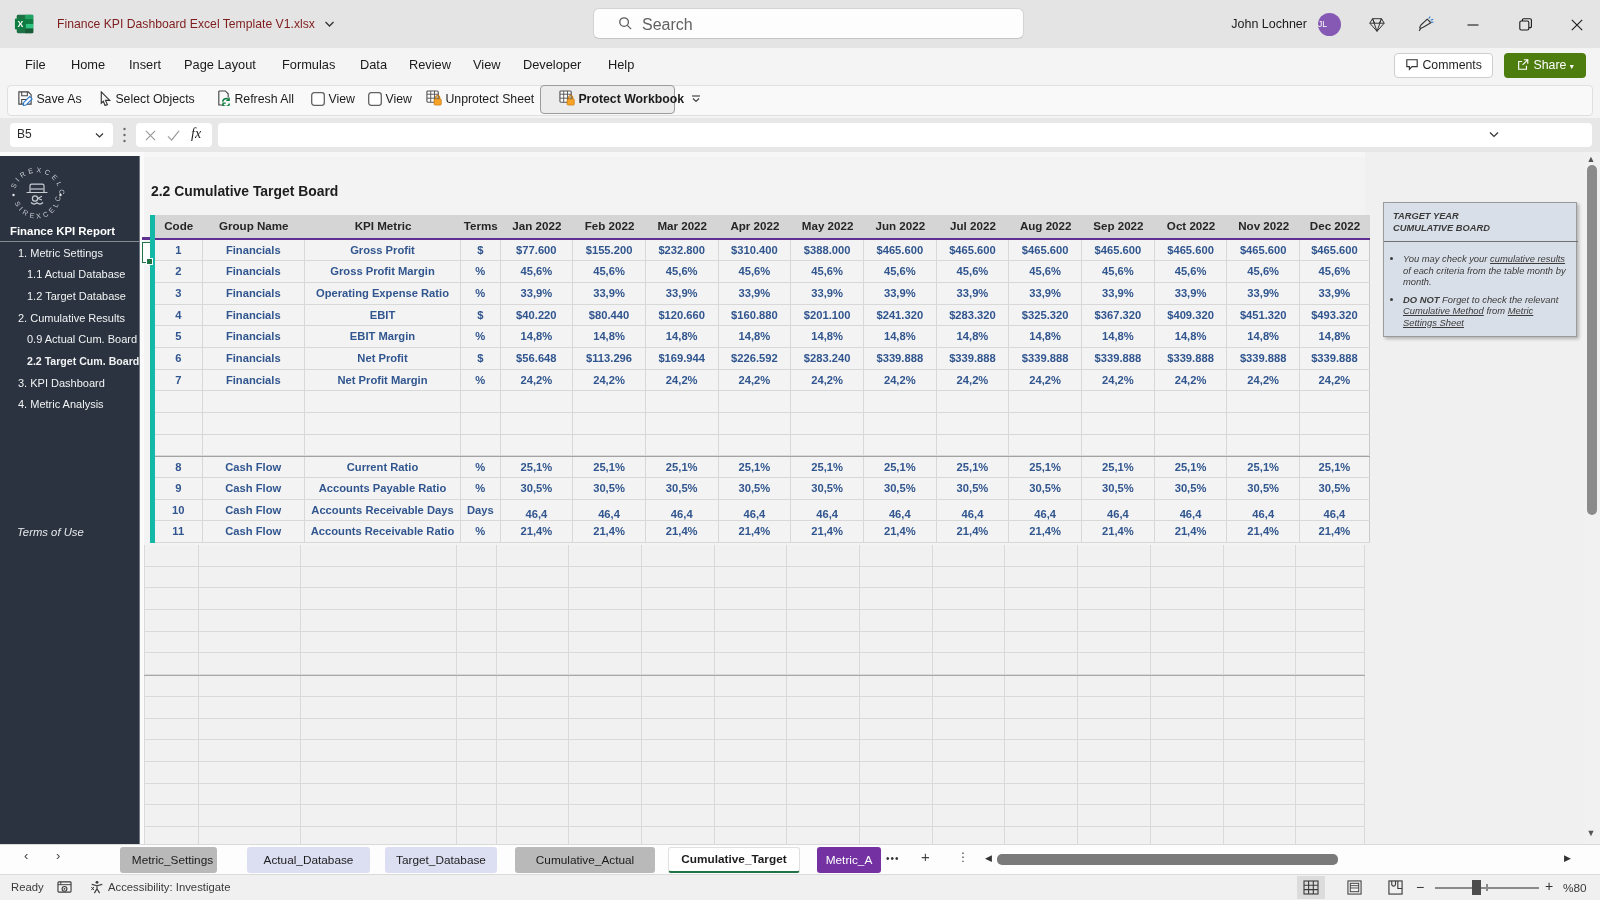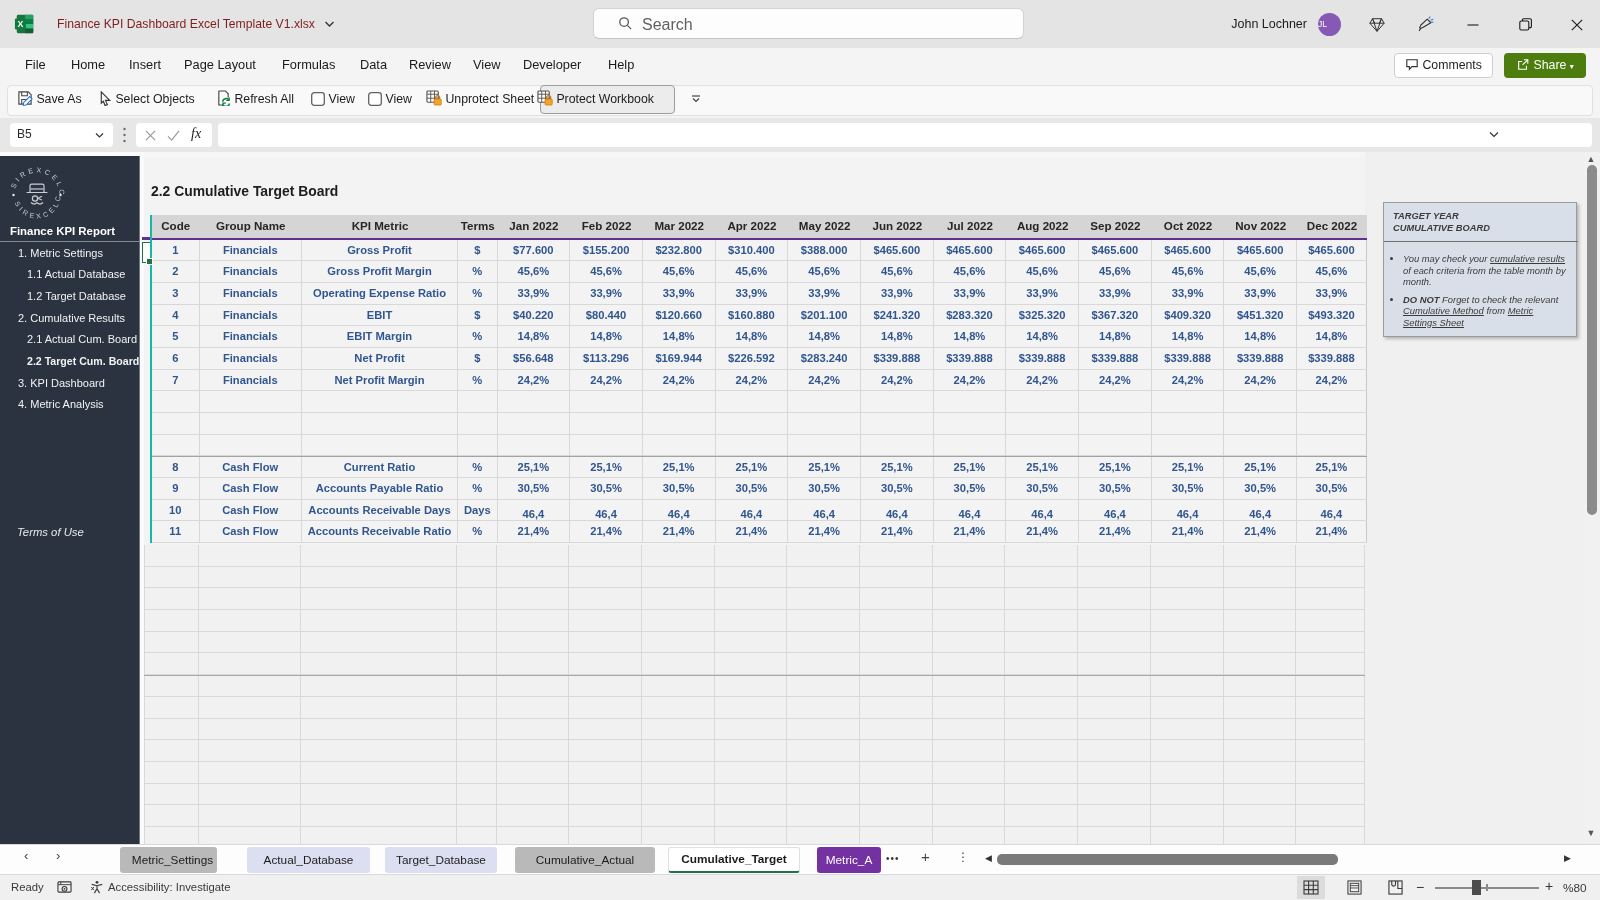--- a/index.html
+++ b/index.html
@@ -38,21 +38,21 @@
 #sidebar .sepline{position:absolute;left:0;top:84.5px;width:140px;height:1px;background:#858b93;}
 #sidebar .ni{position:absolute;font-size:11px;color:#f2f3f4;white-space:nowrap;}
 #sidebar .tou{position:absolute;left:17px;top:370px;font-style:italic;font-size:11.3px;}
 
 #sheet{position:absolute;left:140px;top:0;width:1443px;height:692px;background:#f3f3f3;}
 #sheettitle{position:absolute;left:11px;top:31px;font-size:13.9px;font-weight:bold;color:#1d1d1d;}
 #gridlow{position:absolute;left:4px;top:393px;width:1221px;height:299px;background-color:#f1f1f1;
  background-image:repeating-linear-gradient(to bottom,transparent 0,transparent 20.7px,#d9d9d9 20.7px,#d9d9d9 21.7px);}
 #darkline{position:absolute;left:4px;top:522.5px;width:1221px;height:1.4px;background:#a8a8a8;}
 
-#ktable{position:absolute;left:10px;top:63px;border-left:2px solid #14b8a6;}
+#ktable{position:absolute;left:10px;top:63px;border-left:5px solid #14b8a6;}
 .trow{display:flex;height:21.7px;border-bottom:1px solid #d8d8d8;background:#f3f3f3;}
 .trow.sep{border-top:1.6px solid #a3a3a3;}
 .trow.low .c.m{line-height:29px;}
 #khead{display:flex;height:24.5px;background:#d5d5d5;border-bottom:2.5px solid #5f2f91;}
 #khead .c{font-weight:bold;color:#262626;font-size:11.6px;line-height:22px;border-right:none;}
 .c{flex:0 0 auto;font-size:11.2px;font-weight:bold;color:#31568f;text-align:center;line-height:21.7px;border-right:1px solid #d8d8d8;overflow:hidden;}
 .c.c0{width:47.5px;}
 .c.c1{width:102.5px;}
 .c.c2{width:156px;}
 .c.c3{width:39.5px;}
@@ -170,21 +170,21 @@
  <div class="rbtn" style="left:368px;"><svg width="14" height="14" viewBox="0 0 14 14" style="display:inline;vertical-align:-2.5px;">
         <rect x="0.7" y="0.7" width="12.6" height="12.6" rx="2.5" fill="#fff" stroke="#616161" stroke-width="1.3"></rect>
       </svg> View</div>
  <div class="rbtn" style="left:426px;"><svg width="16" height="16" viewBox="0 0 17 17" style="display:inline;vertical-align:-3px;">
         <rect x="1" y="1" width="12" height="12" rx="1" fill="#fff" stroke="#555" stroke-width="1.2"></rect>
         <path d="M1 4.5 H13 M5 1 V13 M9 1 V13 M1 8.7 H13" stroke="#555" stroke-width="1"></path>
         <rect x="8.6" y="9.6" width="7.6" height="6.4" rx="1" fill="#f7a325" stroke="#c97e14" stroke-width="0.8"></rect>
         <path d="M10.3 9.6 V8.1 A2.1 2.1 0 0 1 14.5 8.1 V9.6" fill="none" stroke="#c97e14" stroke-width="1.4"></path>
       </svg> Unprotect Sheet</div>
  <div id="protectbtn"></div>
- <div class="rbtn" style="left:537px;z-index:2;"><svg width="16" height="16" viewBox="0 0 17 17" style="display:inline;vertical-align:-3px;">
+ <div class="rbtn" style="left:559px;z-index:2;font-weight:bold;"><svg width="16" height="16" viewBox="0 0 17 17" style="display:inline;vertical-align:-3px;">
         <rect x="1" y="1" width="12" height="12" rx="1" fill="#fff" stroke="#555" stroke-width="1.2"></rect>
         <path d="M1 4.5 H13 M5 1 V13 M9 1 V13 M1 8.7 H13" stroke="#555" stroke-width="1"></path>
         <rect x="8.6" y="9.6" width="7.6" height="6.4" rx="1" fill="#f7a325" stroke="#c97e14" stroke-width="0.8"></rect>
         <path d="M10.3 9.6 V8.1 A2.1 2.1 0 0 1 14.5 8.1 V9.6" fill="none" stroke="#c97e14" stroke-width="1.4"></path>
       </svg> Protect Workbook</div>
  <div class="rbtn" style="left:690px;"><svg width="12" height="12" viewBox="0 0 12 12" style="display:inline;vertical-align:-1px;">
         <path d="M2 4 H10" stroke="#444" stroke-width="1.2"></path>
         <path d="M3 6.5 L6 9.5 L9 6.5" fill="none" stroke="#444" stroke-width="1.2"></path>
       </svg></div>
 </div>
@@ -550,21 +550,21 @@
 <path d="M26.6 29.5 L31 27.2 M31 31 L27.5 29.8"></path>
 <path d="M20 33.5 Q23 36.5 26 33.8 Q29 36.5 32 33.5"></path>
 </g>
       </svg>
   <div class="brand">Finance KPI Report</div>
   <div class="sepline"></div>
   <div class="ni" style="left:18px;top:90.5px;">1. Metric Settings</div>
   <div class="ni" style="left:27px;top:112.2px;">1.1 Actual Database</div>
   <div class="ni" style="left:27px;top:133.9px;">1.2 Target Database</div>
   <div class="ni" style="left:18px;top:155.6px;">2. Cumulative Results</div>
-  <div class="ni" style="left:27px;top:177.3px;">2.1 Actual Cum. Board</div>
+  <div class="ni" style="left:27px;top:177.3px;">0.9 Actual Cum. Board</div>
   <div class="ni" style="left:27px;top:199.0px;font-weight:bold;font-size:10.6px;">2.2 Target Cum. Board</div>
   <div class="ni" style="left:18px;top:220.7px;">3. KPI Dashboard</div>
   <div class="ni" style="left:18px;top:242.4px;">4. Metric Analysis</div>
   <div class="tou">Terms of Use</div>
  </div>
 </div>
 
 <div id="tabrow">
  <div class="tabarrow" style="left:24px;">‹</div>
  <div class="tabarrow" style="left:56px;">›</div>

